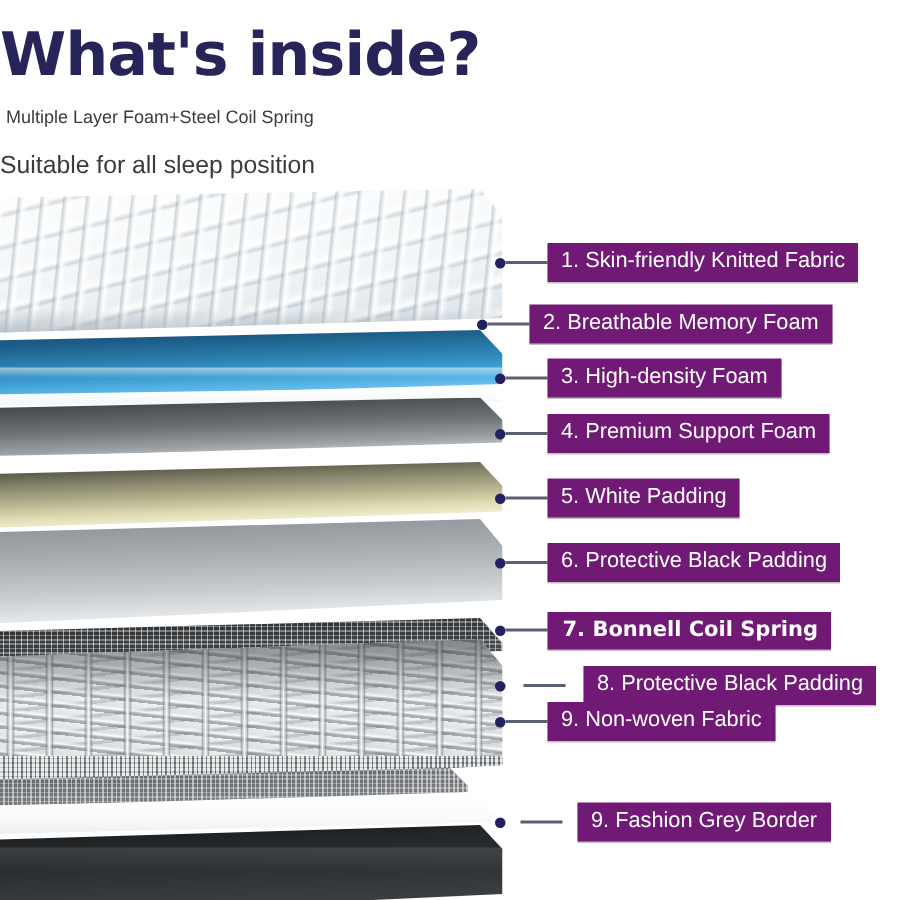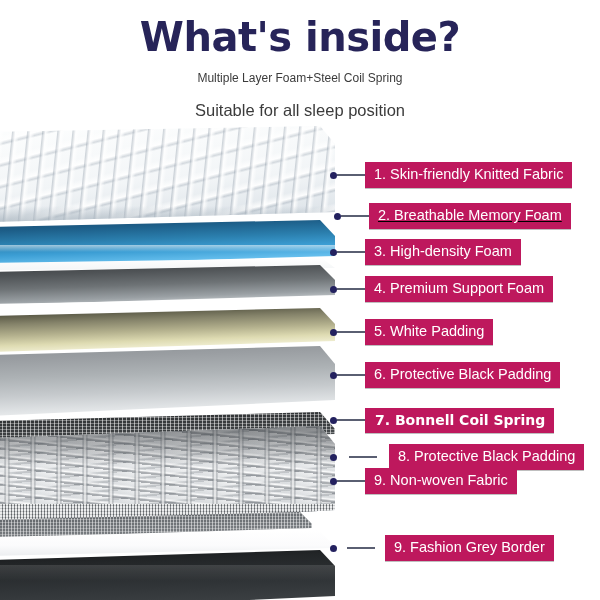--- a/index.html
+++ b/index.html
@@ -14,21 +14,20 @@
     overflow: hidden;
     font-family: "Liberation Sans", sans-serif;
     -webkit-font-smoothing: antialiased;
   }
 
   
   #header {
     position: absolute;
     top: 0; left: 0;
     width: 600px;
-    text-align: center;
     z-index: 40;
   }
   #title {
     margin: 0;
     padding-top: 16px;
     font-size: 40px;
     font-weight: bold;
     letter-spacing: -0.5px;
     color: #272459;
     line-height: 1.05;
@@ -256,21 +255,21 @@
     border-radius: 50%;
     background: #23215f;
     flex: 0 0 auto;
   }
   .leader {
     height: 2px;
     background: #5a5f72;
     flex: 0 0 auto;
   }
   .chip {
-    background: #be185d;
+    background: #701a75;
     color: #ffffff;
     font-size: 14.5px;
     line-height: 1;
     padding: 5px 9px 6px 9px;
     white-space: nowrap;
     font-family: "Liberation Sans", sans-serif;
     box-shadow: 0 1px 0 rgba(0,0,0,0.25);
   }
   .chip.alt {
     font-family: "DejaVu Sans", sans-serif;
@@ -327,21 +326,21 @@
 </div>
 
 <div id="callouts">
 
   <div class="callout" style="left:330px; top:163px;">
     <span class="dot"></span>
     <span class="leader" style="width:28px;"></span>
     <span class="chip">1. Skin-friendly Knitted Fabric</span>
   </div>
 
-  <div class="callout" style="left:334px; top:204px;text-decoration:underline;">
+  <div class="callout" style="left:318px; top:204px;">
     <span class="dot"></span>
     <span class="leader" style="width:28px;"></span>
     <span class="chip">2. Breathable Memory Foam</span>
   </div>
 
   <div class="callout" style="left:330px; top:240px;">
     <span class="dot"></span>
     <span class="leader" style="width:28px;"></span>
     <span class="chip">3. High-density Foam</span>
   </div>

